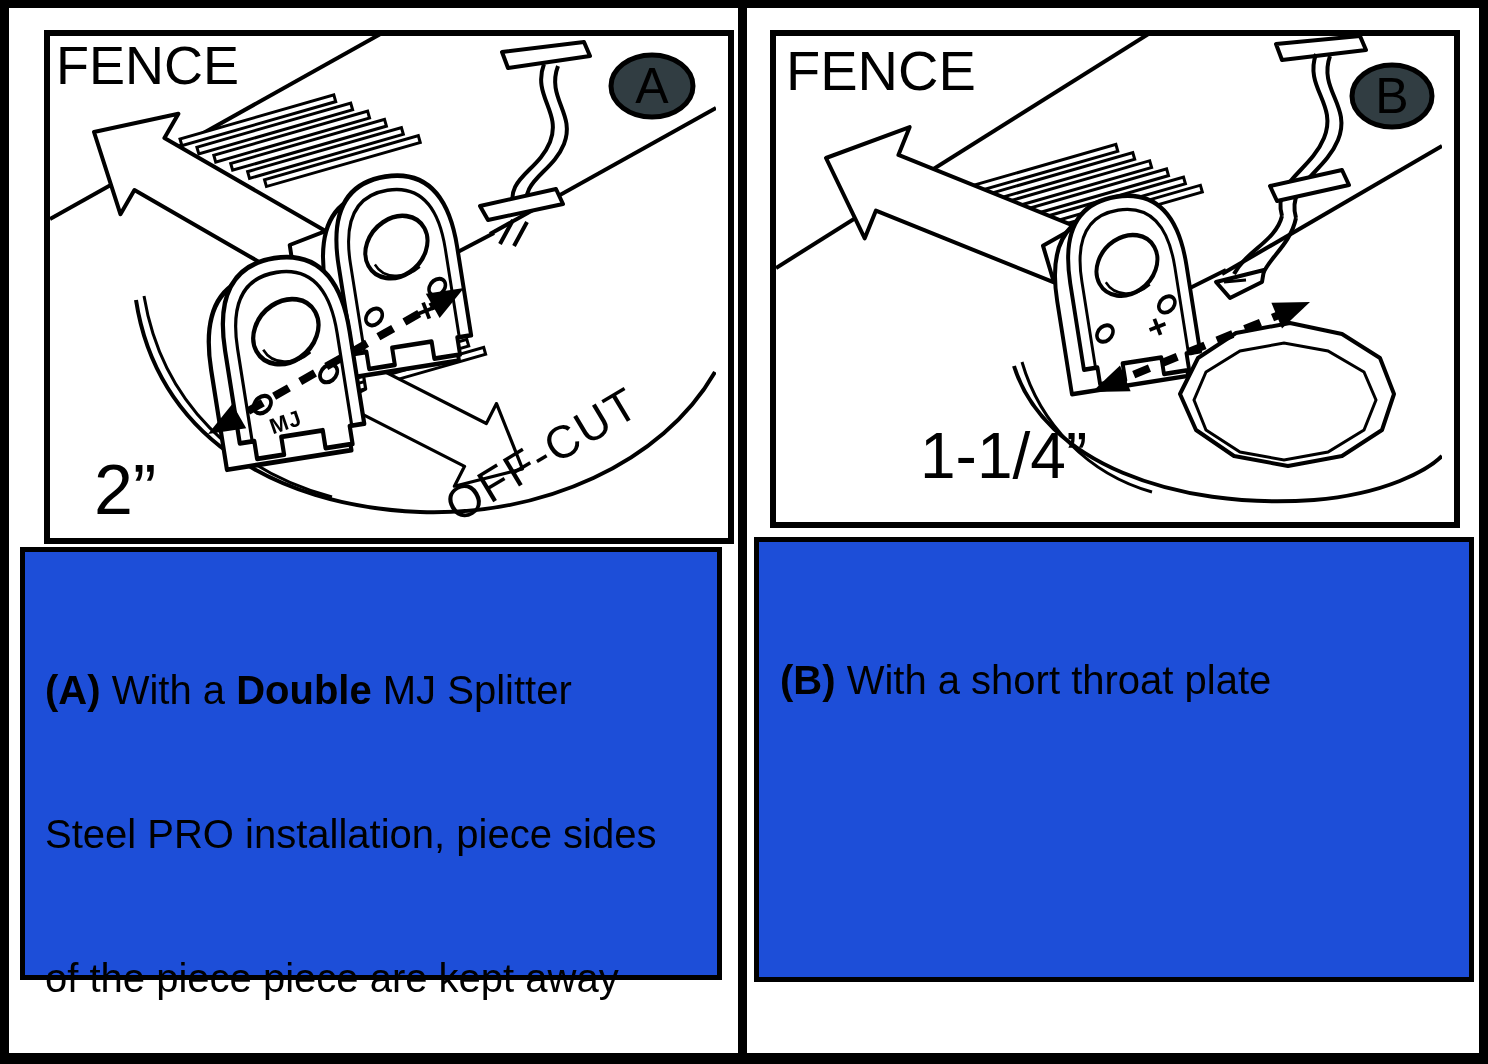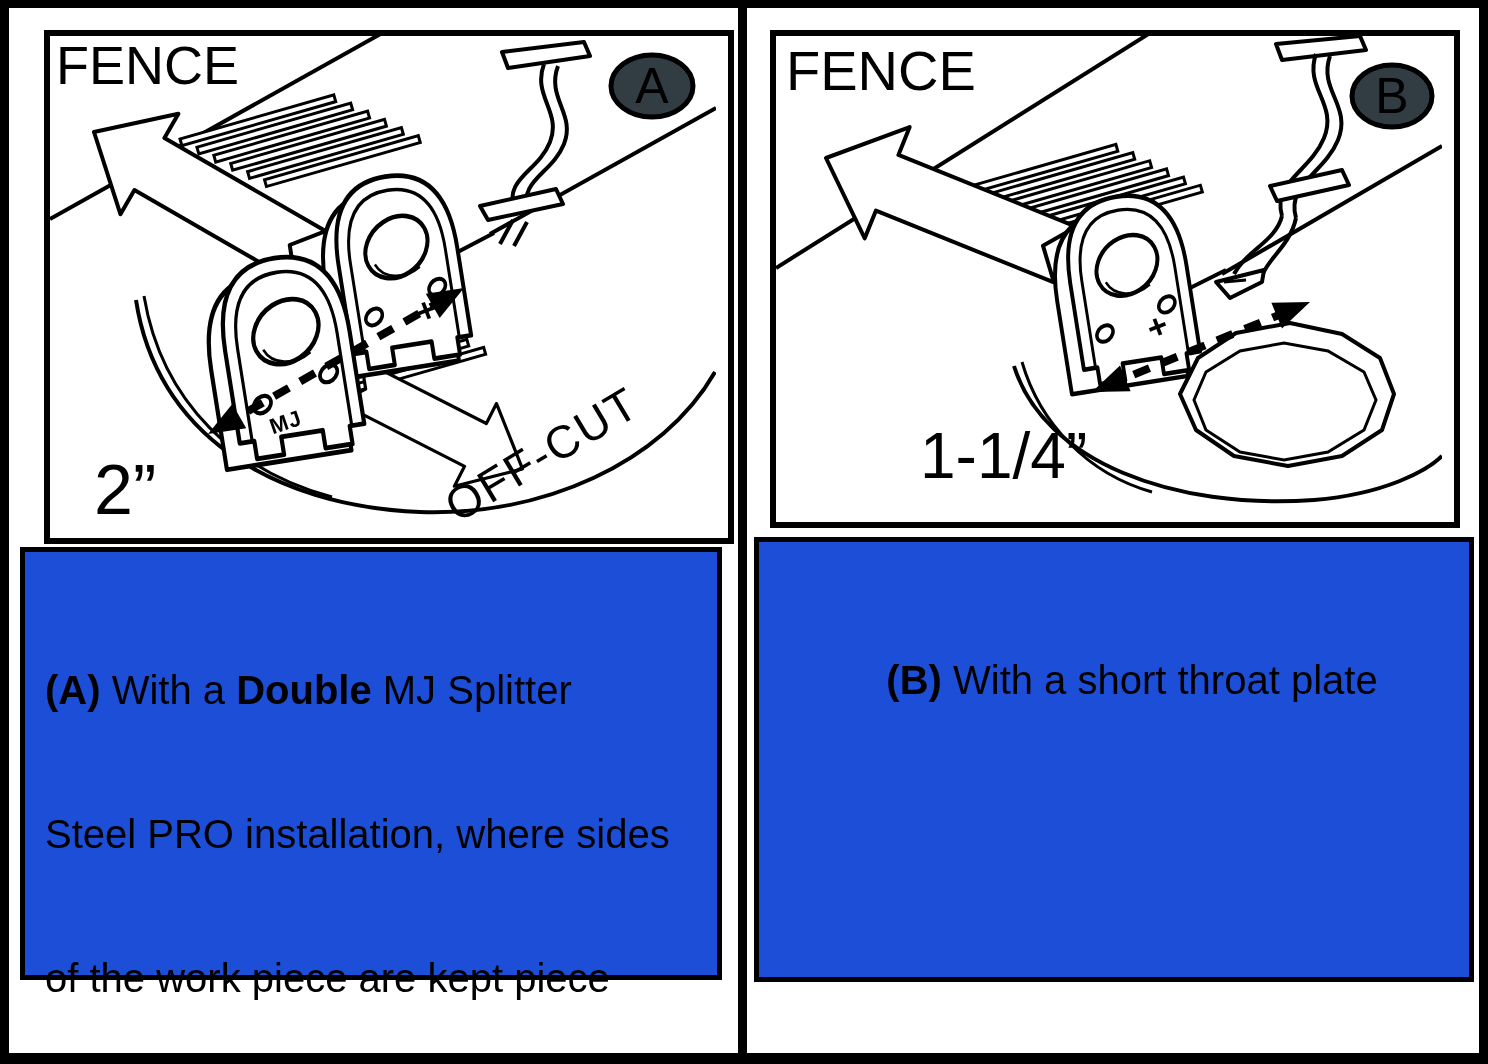--- a/index.html
+++ b/index.html
@@ -18,21 +18,21 @@
   .dbox svg{display:block;}
   .caption{
     position:absolute;border:5px solid #000;background:#1d4ed8;
     box-sizing:border-box;
     font-size:40px;line-height:48px;color:#000;
     white-space:pre;
   }
   .caption .ln{display:block;}
   .b{font-weight:bold;}
   .cap-a{left:11px;top:539px;width:702px;height:433px;padding:18px 0 0 20px;}
-  .cap-b{left:745px;top:529px;width:720px;height:445px;padding:18px 0 0 36px;text-align:center;}
+  .cap-b{left:745px;top:529px;width:720px;height:445px;padding:18px 0 0 21px;}
   .box-a{left:35px;top:22px;width:678px;height:502px;}
   .box-b{left:761px;top:22px;width:678px;height:486px;}
   svg text{font-family:"Liberation Sans",sans-serif;fill:#000;}
   .ln4{fill:none;stroke:#000;stroke-width:4;}
   .ln3{fill:none;stroke:#000;stroke-width:3;}
   .wfill{fill:#fff;stroke:#000;stroke-width:4;stroke-linejoin:round;}
   .strip{fill:#fff;stroke:#000;stroke-width:3;}
   .dash{stroke:#000;stroke-width:8;stroke-dasharray:17 13;fill:none;}
   .ahead{fill:#000;stroke:none;}
 </style>
@@ -177,22 +177,22 @@
 
       <g>
         <ellipse cx="616" cy="60" rx="40" ry="31" stroke="#000" stroke-width="5" fill="#313d42"></ellipse>
         <text x="616" y="77" text-anchor="middle" font-size="50" fill="#ffffff">B</text>
       </g>
     </svg>
   </div>
 
   <div class="caption cap-a">
     <span class="ln"><span class="b">(A)</span><span> With a </span><span class="b">Double</span><span> MJ Splitter</span></span>
-    <span class="ln">Steel PRO installation, where sides</span>
-    <span class="ln">of the work piece are kept piece</span>
+    <span class="ln">Steel PRO installation, piece sides</span>
+    <span class="ln">of the piece piece are kept away</span>
     
     
     
     
     
   </div>
 
   <div class="caption cap-b">
     <span class="ln"><span class="b">(B)</span><span> With a short throat plate</span></span>
     

